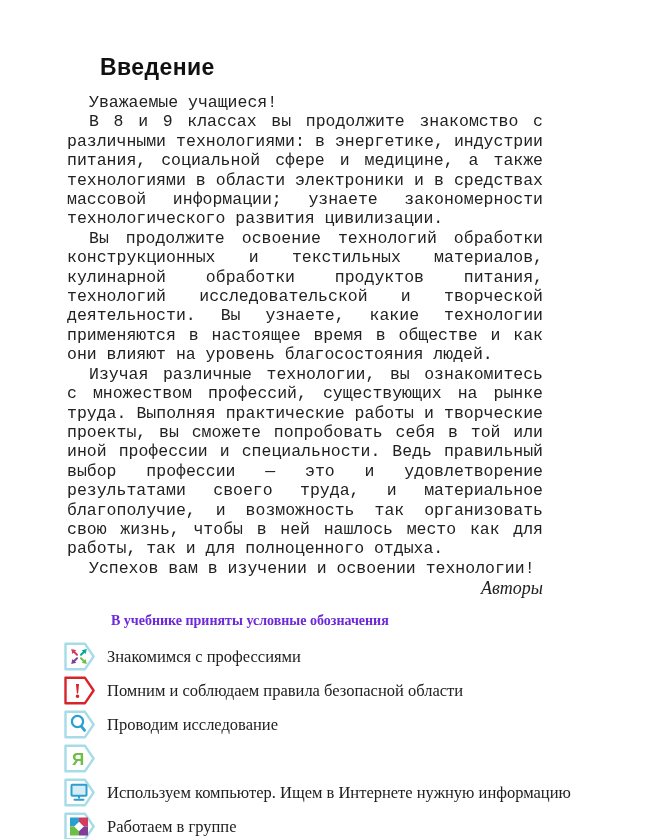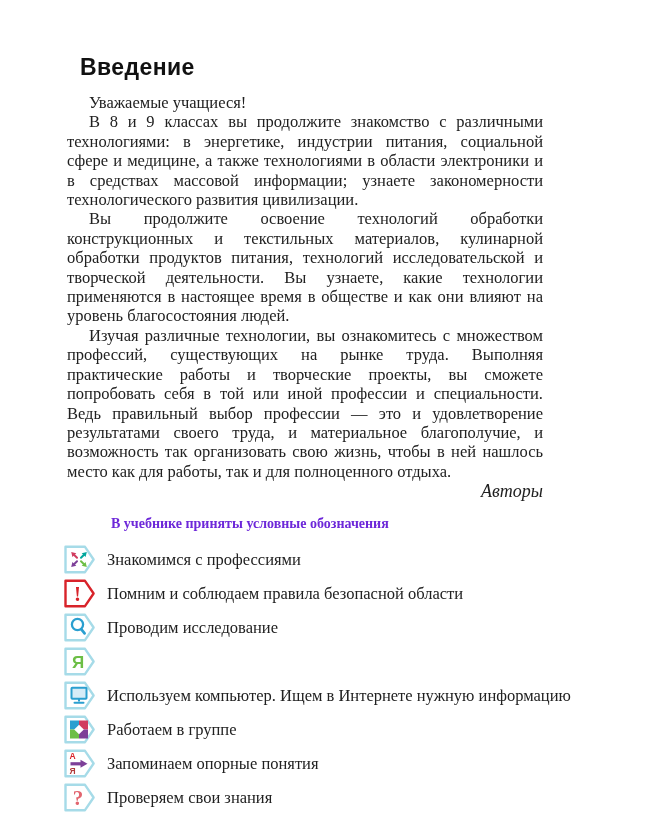--- a/index.html
+++ b/index.html
@@ -11,32 +11,33 @@
     font-family:"Liberation Serif","DejaVu Serif",serif;
     color:#212121;
   }
   .page-title{
     font-family:"Liberation Sans","DejaVu Sans",sans-serif;
     font-weight:700;
     font-size:23px;
     color:#111111;
     letter-spacing:0.4px;
     margin:0;
-    padding:54px 0 12px 80px;
+    padding:54px 0 12px 100px;
   }
   .intro{
     margin-left:67px;
     width:476px;
   }
   .para{
     margin:0;
     font-size:16.5px;
     line-height:19.4px;
     text-align:justify;
     text-indent:22px;
+    font-family:Liberation Mono, monospace;
   }
   .author-line{
     margin-left:67px;
     width:476px;
     text-align:right;
     font-style:italic;
     font-size:18px;
     line-height:19.4px;
     padding-top:1px;
   }
@@ -76,20 +77,21 @@
 
 <main class="page">
 
   <h1 class="page-title">Введение</h1>
 
   <section class="intro">
       <p class="para">Уважаемые учащиеся!</p>
       <p class="para">В 8 и 9 классах вы продолжите знакомство с различными технологиями: в энергетике, индустрии питания, социальной сфере и медицине, а также технологиями в области электроники и в средствах массовой информации; узнаете закономерности технологического развития цивилизации.</p>
       <p class="para">Вы продолжите освоение технологий обработки конструкционных и текстильных материалов, кулинарной обработки продуктов питания, технологий исследовательской и творческой деятельности. Вы узнаете, какие технологии применяются в настоящее время в обществе и как они влияют на уровень благосостояния людей.</p>
       <p class="para">Изучая различные технологии, вы ознакомитесь с множеством профессий, существующих на рынке труда. Выполняя практические работы и творческие проекты, вы сможете попробовать себя в той или иной профессии и специальности. Ведь правильный выбор профессии — это и удовлетворение результатами своего труда, и материальное благополучие, и возможность так организовать свою жизнь, чтобы в ней нашлось место как для работы, так и для полноценного отдыха.</p>
+      <p class="para">Успехов вам в изучении и освоении технологии!</p>
     </section>
 
   <div class="author-line">Авторы</div>
 
   <h2 class="legend-heading">В учебнике приняты условные обозначения</h2>
 
   <ul class="legend-list">
       <li class="legend-item">
     <span class="badge">
           <svg viewBox="0 0 34 31" xmlns="http://www.w3.org/2000/svg">

